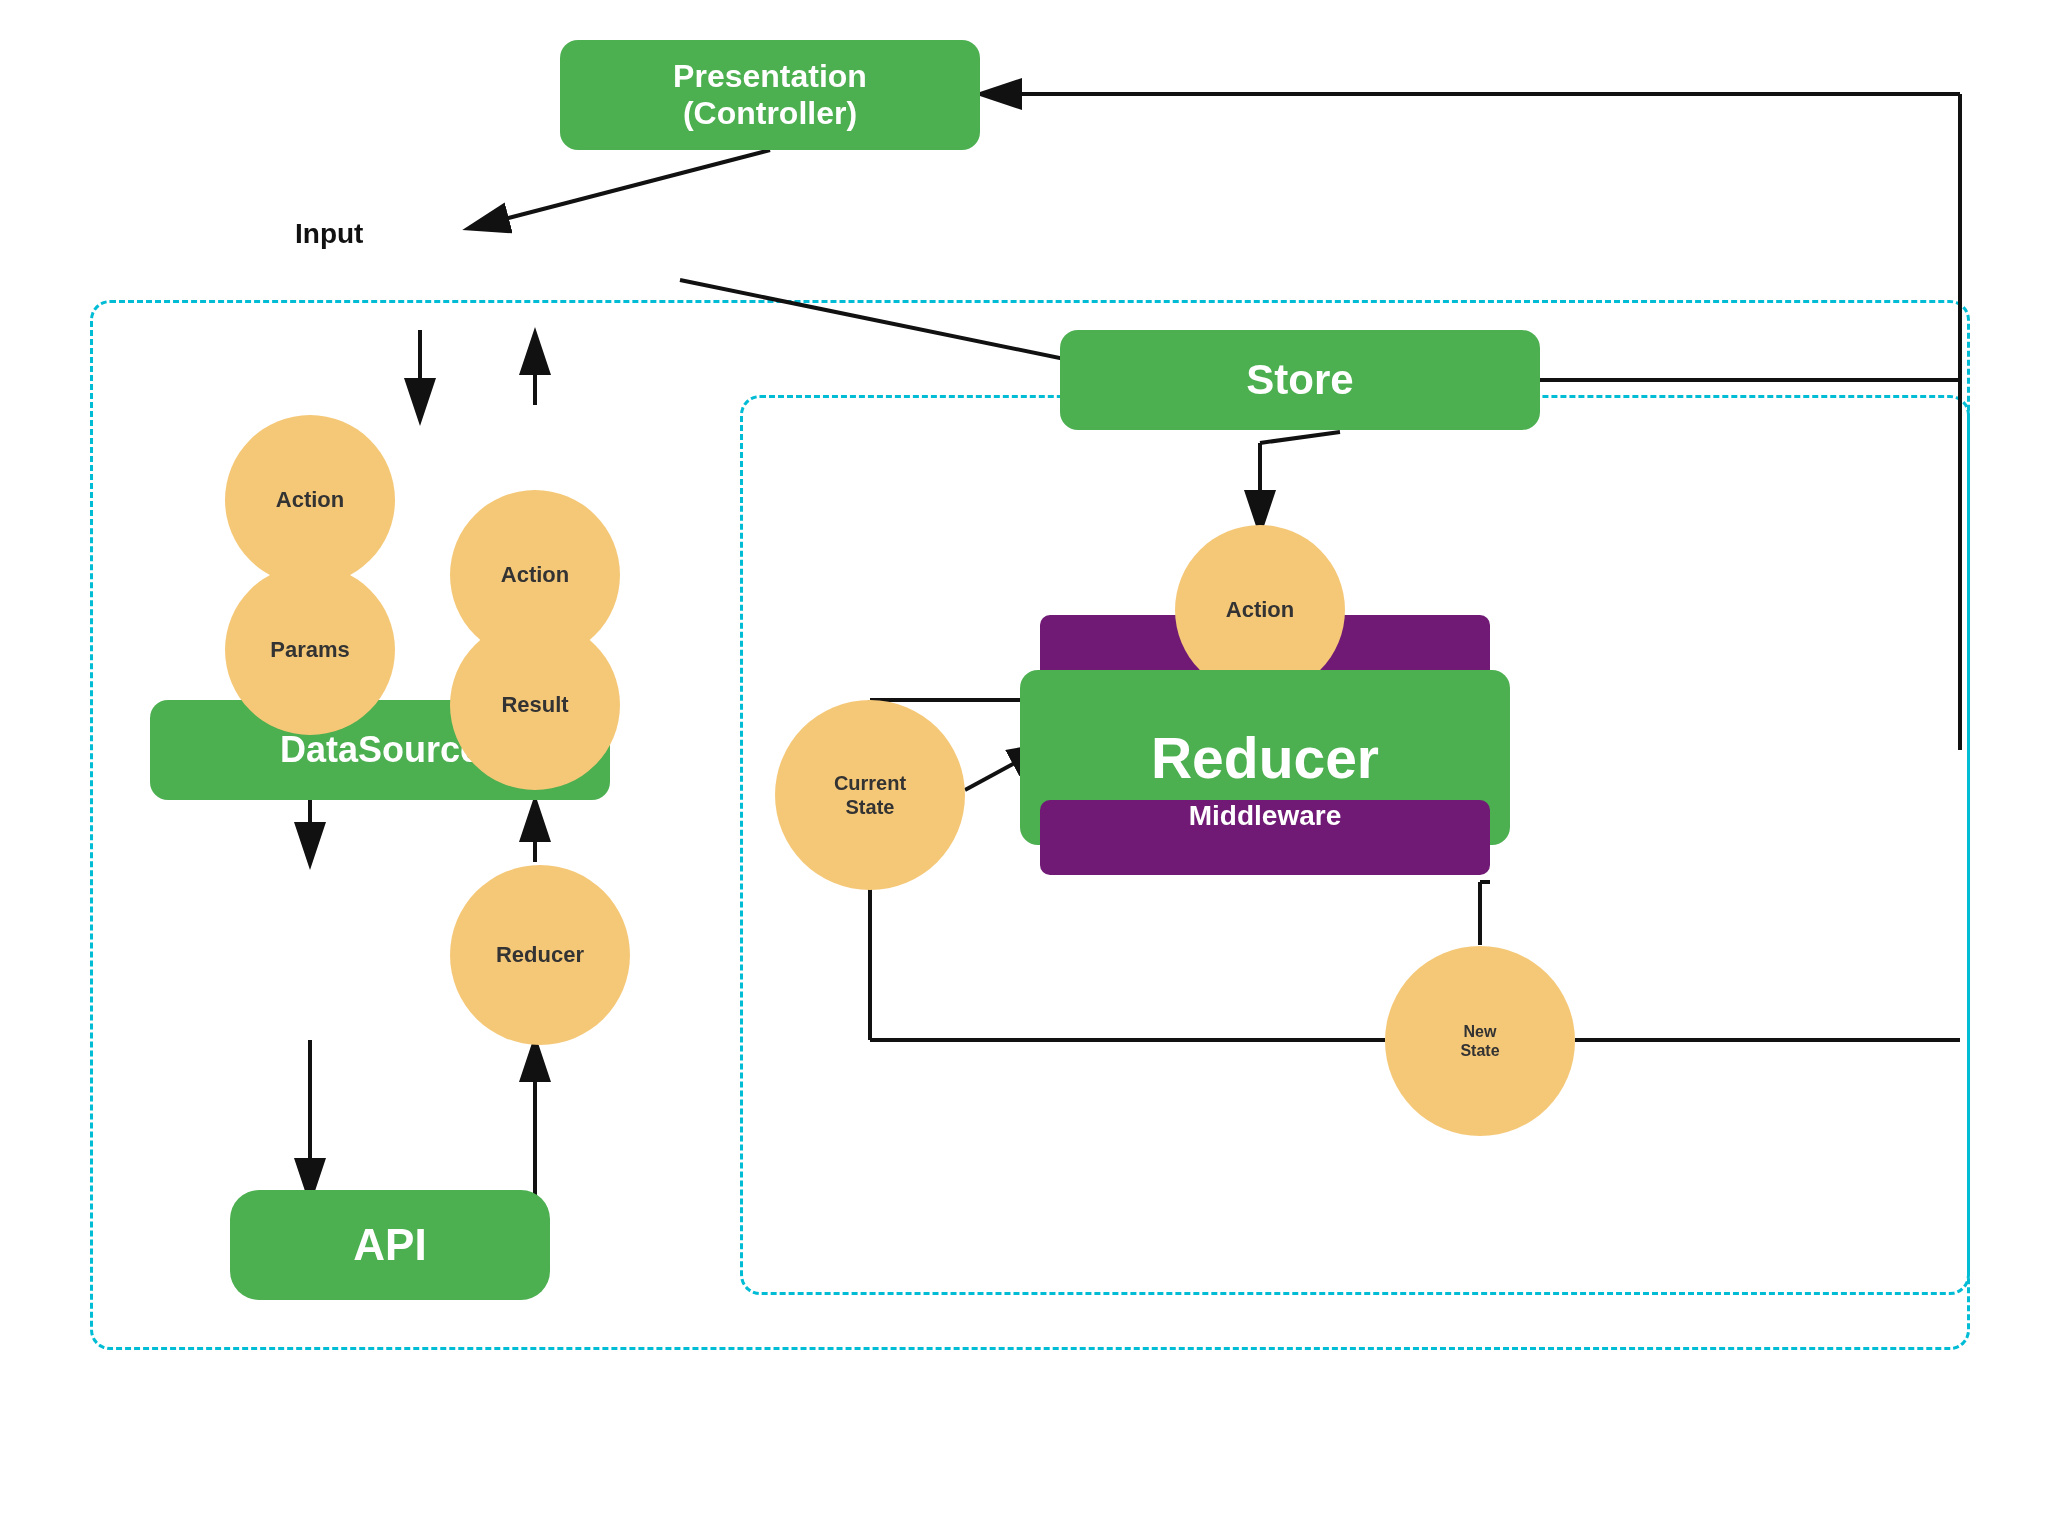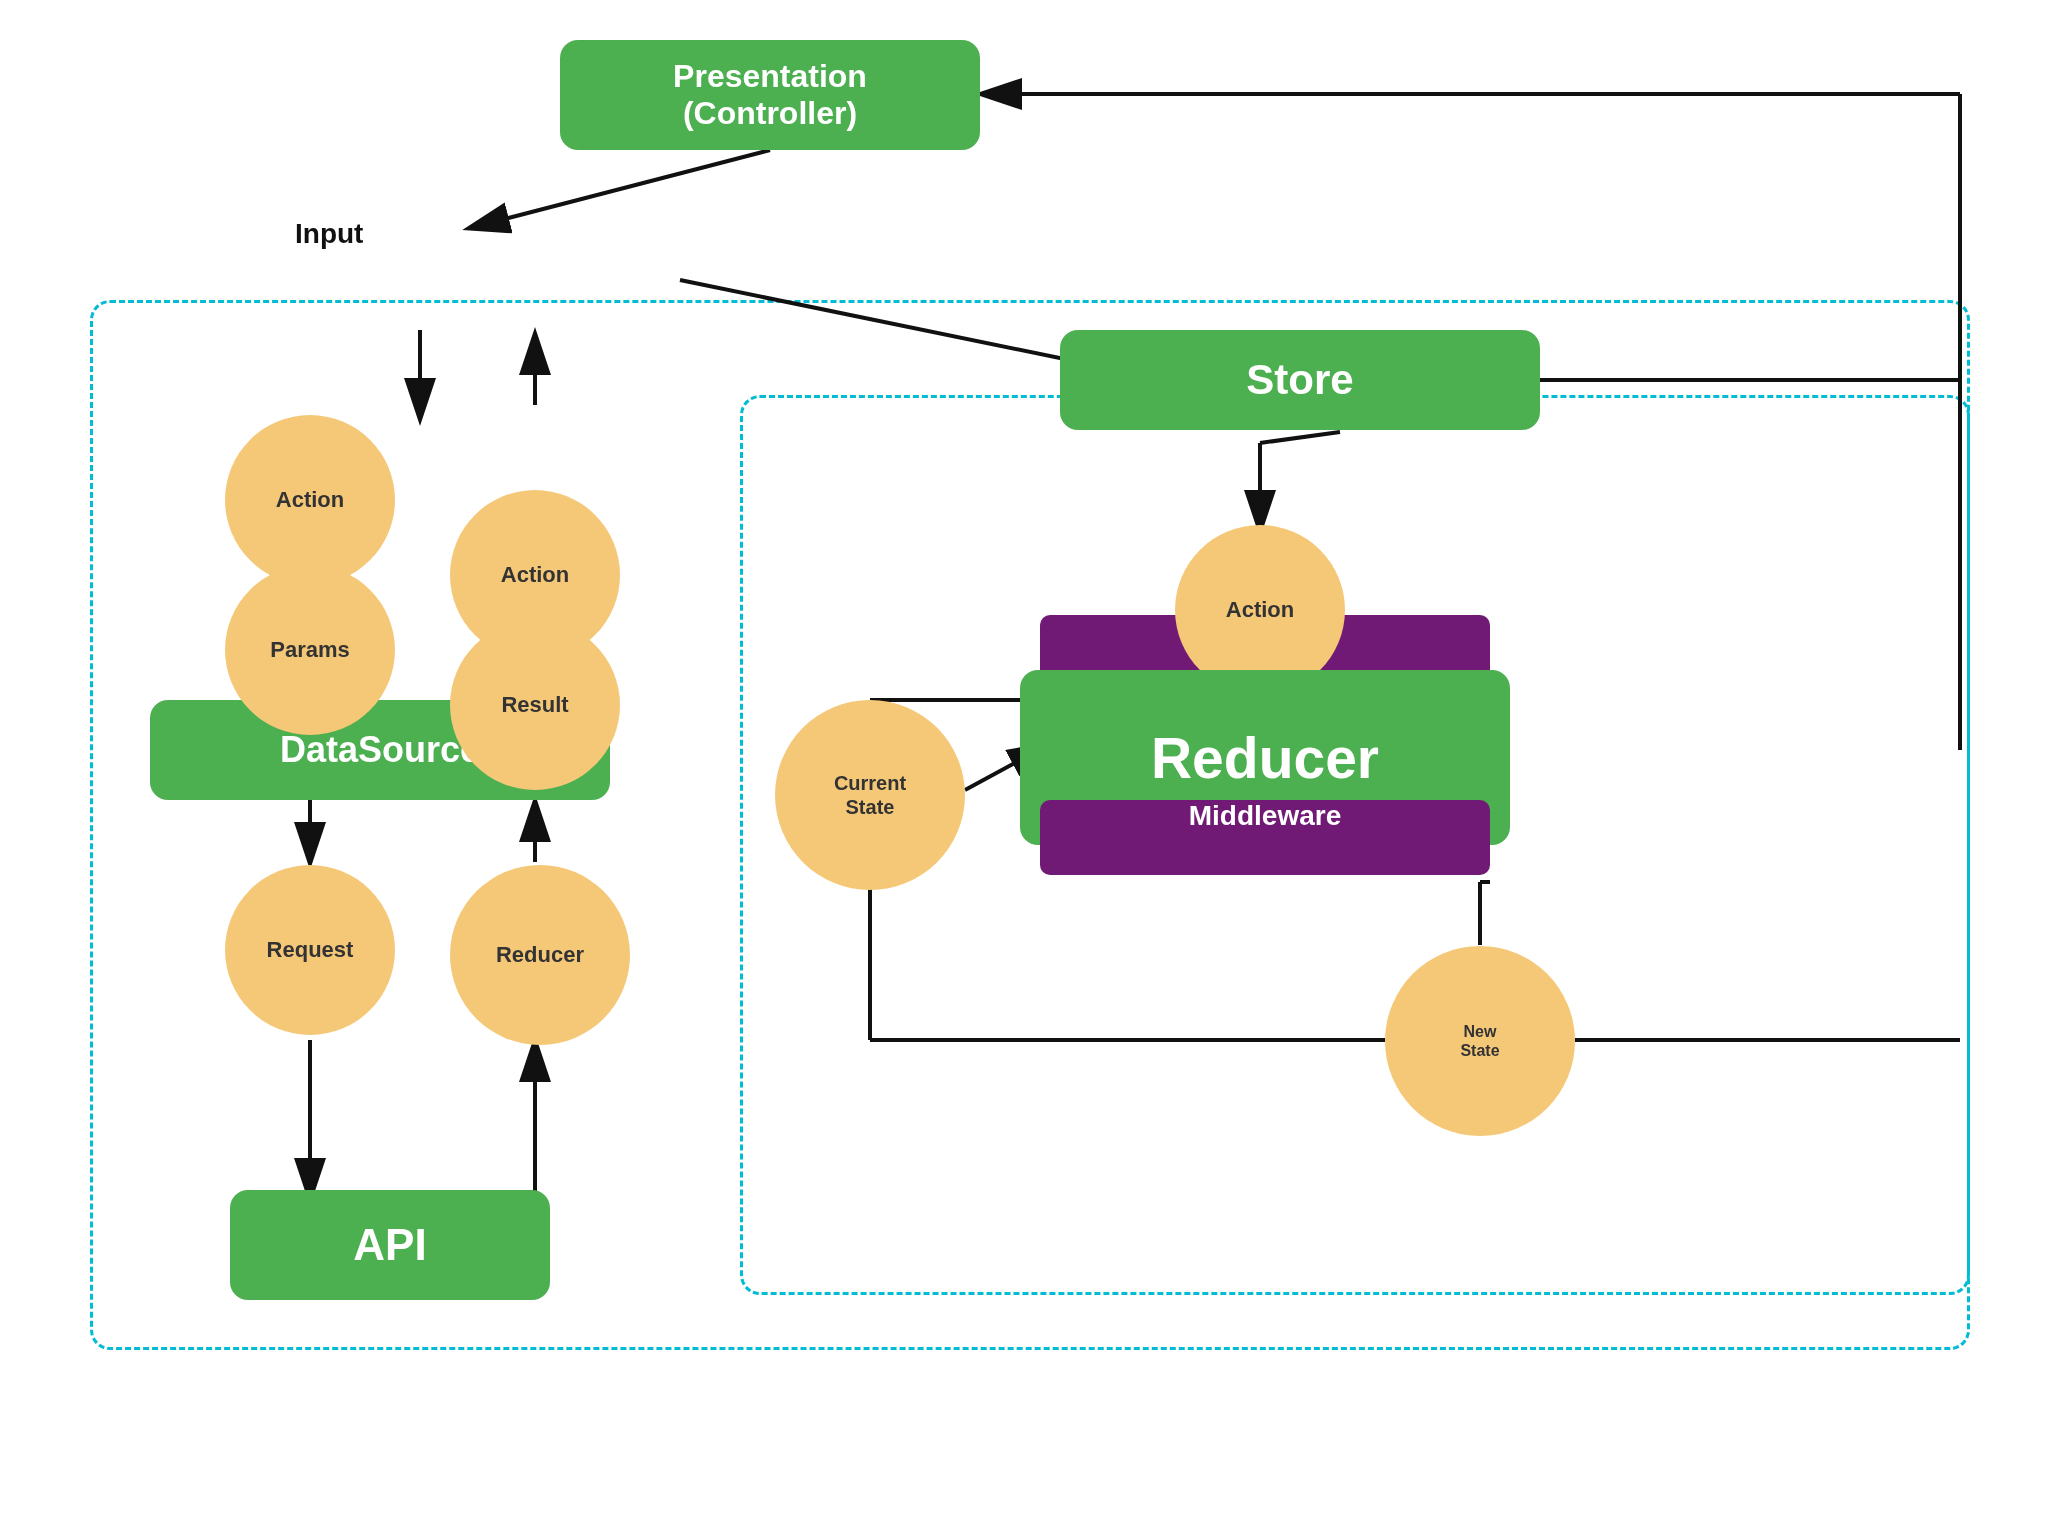--- a/index.html
+++ b/index.html
@@ -149,21 +149,21 @@
 
   <div class="green-box" style="left:560px; top:40px; width:420px; height:110px; font-size:32px;">
     <span>Presentation<br>(Controller)</span>
   </div>
 
 
   <div class="green-box" style="left:150px; top:700px; width:460px; height:100px; font-size:36px;">
     <span>DataSource</span>
   </div>
 
-  <div class="green-box" style="left:230px; top:1190px; width:320px; height:110px; font-size:44px;">
+  <div class="green-box" style="left:230px; top:1190px; width:320px; height:110px; font-size:44px;border-radius:29px;">
     <span>API</span>
   </div>
 
   <div class="green-box" style="left:1060px; top:330px; width:480px; height:100px; font-size:42px;">
     <span>Store</span>
   </div>
 
   <div class="dark-green-box" style="left:1040px; top:615px; width:450px; height:75px; font-size:28px;">
     <span>Middleware</span>
   </div>
@@ -185,23 +185,20 @@
   </div>
 
   <div class="orange-circle" style="left:225px; top:565px; width:170px; height:170px;">
     <span>Params</span>
   </div>
 
   <div class="orange-circle" style="left:450px; top:620px; width:170px; height:170px;">
     <span>Result</span>
   </div>
 
-  <div class="orange-circle" style="left:225px; top:865px; width:170px; height:170px;">
-    <span>Request</span>
-  </div>
 
   <div class="orange-circle" style="left:450px; top:865px; width:180px; height:180px;">
     <span>Reducer</span>
   </div>
 
   <div class="orange-circle" style="left:1175px; top:525px; width:170px; height:170px;">
     <span>Action</span>
   </div>
 
   <div class="orange-circle" style="left:775px; top:700px; width:190px; height:190px; font-size:20px; text-align:center; line-height:1.2;">

